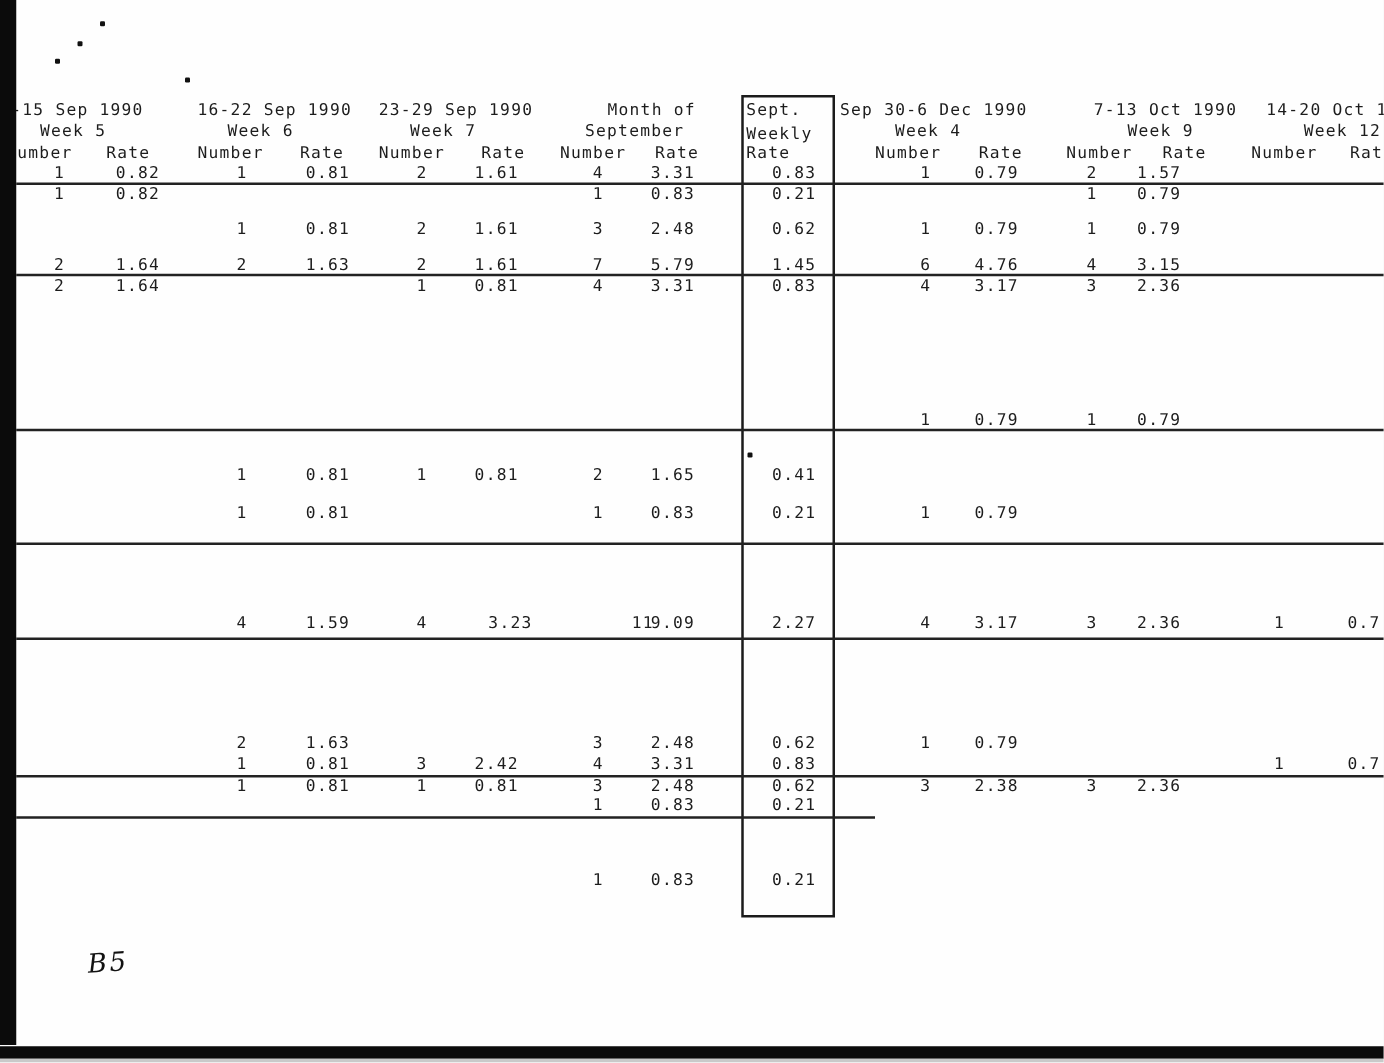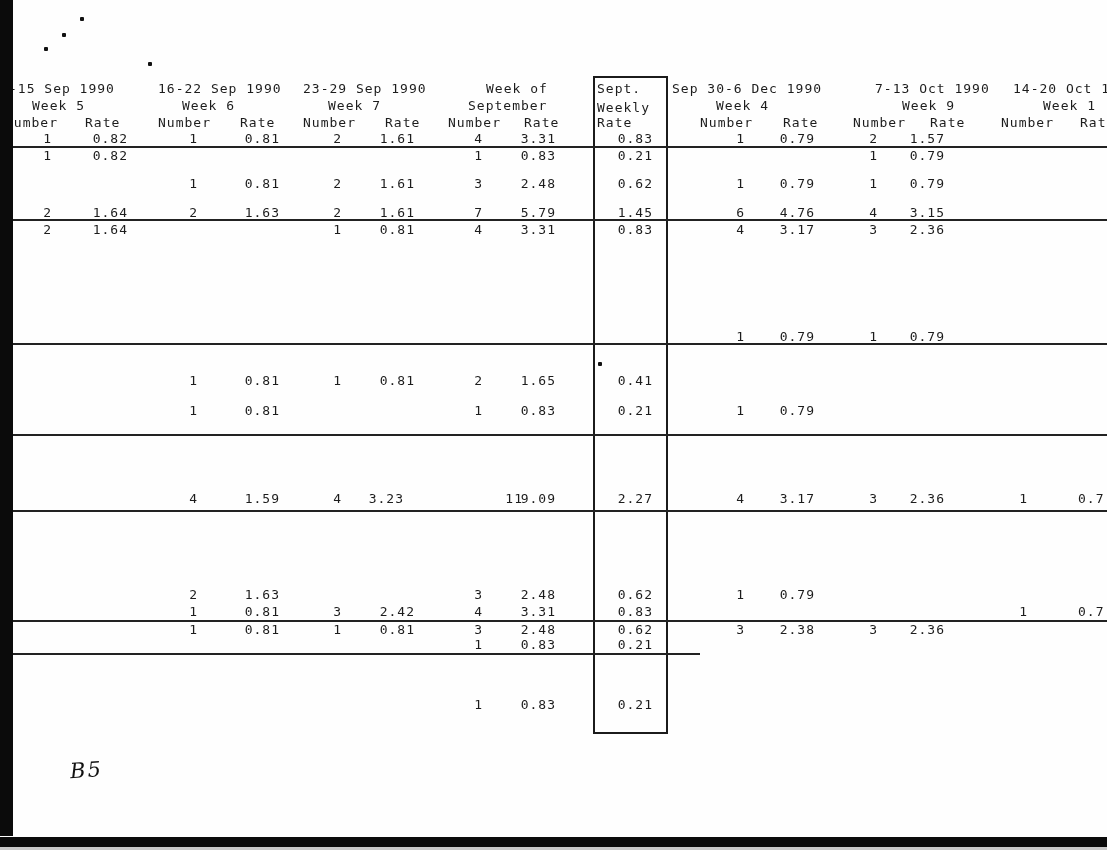--- a/index.html
+++ b/index.html
@@ -61,37 +61,37 @@
       <span class="hdr" style="left: 5px; top: 116px;">Number</span>
       <span class="hdr" style="left: 85px; top: 116px;">Rate</span>
       <span class="hdr" style="left: 158px; top: 82px;">16-22 Sep 1990</span>
       <span class="hdr" style="left: 182px; top: 99px;">Week 6</span>
       <span class="hdr" style="left: 158px; top: 116px;">Number</span>
       <span class="hdr" style="left: 240px; top: 116px;">Rate</span>
       <span class="hdr" style="left: 303px; top: 82px;">23-29 Sep 1990</span>
       <span class="hdr" style="left: 328px; top: 99px;">Week 7</span>
       <span class="hdr" style="left: 303px; top: 116px;">Number</span>
       <span class="hdr" style="left: 385px; top: 116px;">Rate</span>
-      <span class="hdr" style="left: 486px; top: 82px;">Week of</span>
+      <span class="hdr" style="left: 486px; top: 82px;">Month of</span>
       <span class="hdr" style="left: 468px; top: 99px;">September</span>
       <span class="hdr" style="left: 448px; top: 116px;">Number</span>
       <span class="hdr" style="left: 524px; top: 116px;">Rate</span>
       <span class="hdr" style="left: 597px; top: 82px;">Sept.</span>
       <span class="hdr" style="left: 597px; top: 101px;">Weekly</span>
       <span class="hdr" style="left: 597px; top: 116px;">Rate</span>
       <span class="hdr" style="left: 672px; top: 82px;">Sep 30-6 Dec 1990</span>
       <span class="hdr" style="left: 716px; top: 99px;">Week 4</span>
       <span class="hdr" style="left: 700px; top: 116px;">Number</span>
       <span class="hdr" style="left: 783px; top: 116px;">Rate</span>
       <span class="hdr" style="left: 875px; top: 82px;">7-13 Oct 1990</span>
       <span class="hdr" style="left: 902px; top: 99px; text-align: right;">Week 9</span>
       <span class="hdr" style="left: 853px; top: 116px;">Number</span>
       <span class="hdr" style="left: 930px; top: 116px;">Rate</span>
       <span class="hdr" style="left: 1013px; top: 82px;">14-20 Oct 1990</span>
-      <span class="hdr" style="left: 1043px; top: 99px;">Week 1</span>
+      <span class="hdr" style="left: 1043px; top: 99px;">Week 12</span>
       <span class="hdr" style="left: 1001px; top: 116px;">Number</span>
       <span class="hdr" style="left: 1080px; top: 116px;">Rate</span>
     </div>
   <div id="cells">
       <span class="cell" style="top: 132px; left: -18px;">1</span>
       <span class="cell" style="top: 132px; left: 58px;">0.82</span>
       <span class="cell" style="top: 132px; left: 128px;">1</span>
       <span class="cell" style="top: 132px; left: 210px;">0.81</span>
       <span class="cell" style="top: 132px; left: 272px;">2</span>
       <span class="cell" style="top: 132px; left: 345px;">1.61</span>
@@ -158,21 +158,21 @@
       <span class="cell" style="top: 404px; left: 128px;">1</span>
       <span class="cell" style="top: 404px; left: 210px;">0.81</span>
       <span class="cell" style="top: 404px; left: 413px;">1</span>
       <span class="cell" style="top: 404px; left: 486px;">0.83</span>
       <span class="cell" style="top: 404px; left: 583px;">0.21</span>
       <span class="cell" style="top: 404px; left: 675px;">1</span>
       <span class="cell" style="top: 404px; left: 745px;">0.79</span>
       <span class="cell" style="top: 492px; left: 128px;">4</span>
       <span class="cell" style="top: 492px; left: 210px;">1.59</span>
       <span class="cell" style="top: 492px; left: 272px;">4</span>
-      <span class="cell" style="top: 492px; left: 334px;">3.23</span>
+      <span class="cell" style="top: 492px; left: 356px;">3.23</span>
       <span class="cell" style="top: 492px; left: 413px; padding-left: 40px;">11</span>
       <span class="cell" style="top: 492px; left: 486px;">9.09</span>
       <span class="cell" style="top: 492px; left: 583px;">2.27</span>
       <span class="cell" style="top: 492px; left: 675px;">4</span>
       <span class="cell" style="top: 492px; left: 745px;">3.17</span>
       <span class="cell" style="top: 492px; left: 808px;">3</span>
       <span class="cell" style="top: 492px; left: 875px;">2.36</span>
       <span class="cell" style="top: 492px; left: 958px;">1</span>
       <span class="cell clip-right" style="top: 492px; left: 1078px;">0.7</span>
       <span class="cell" style="top: 588px; left: 128px;">2</span>

